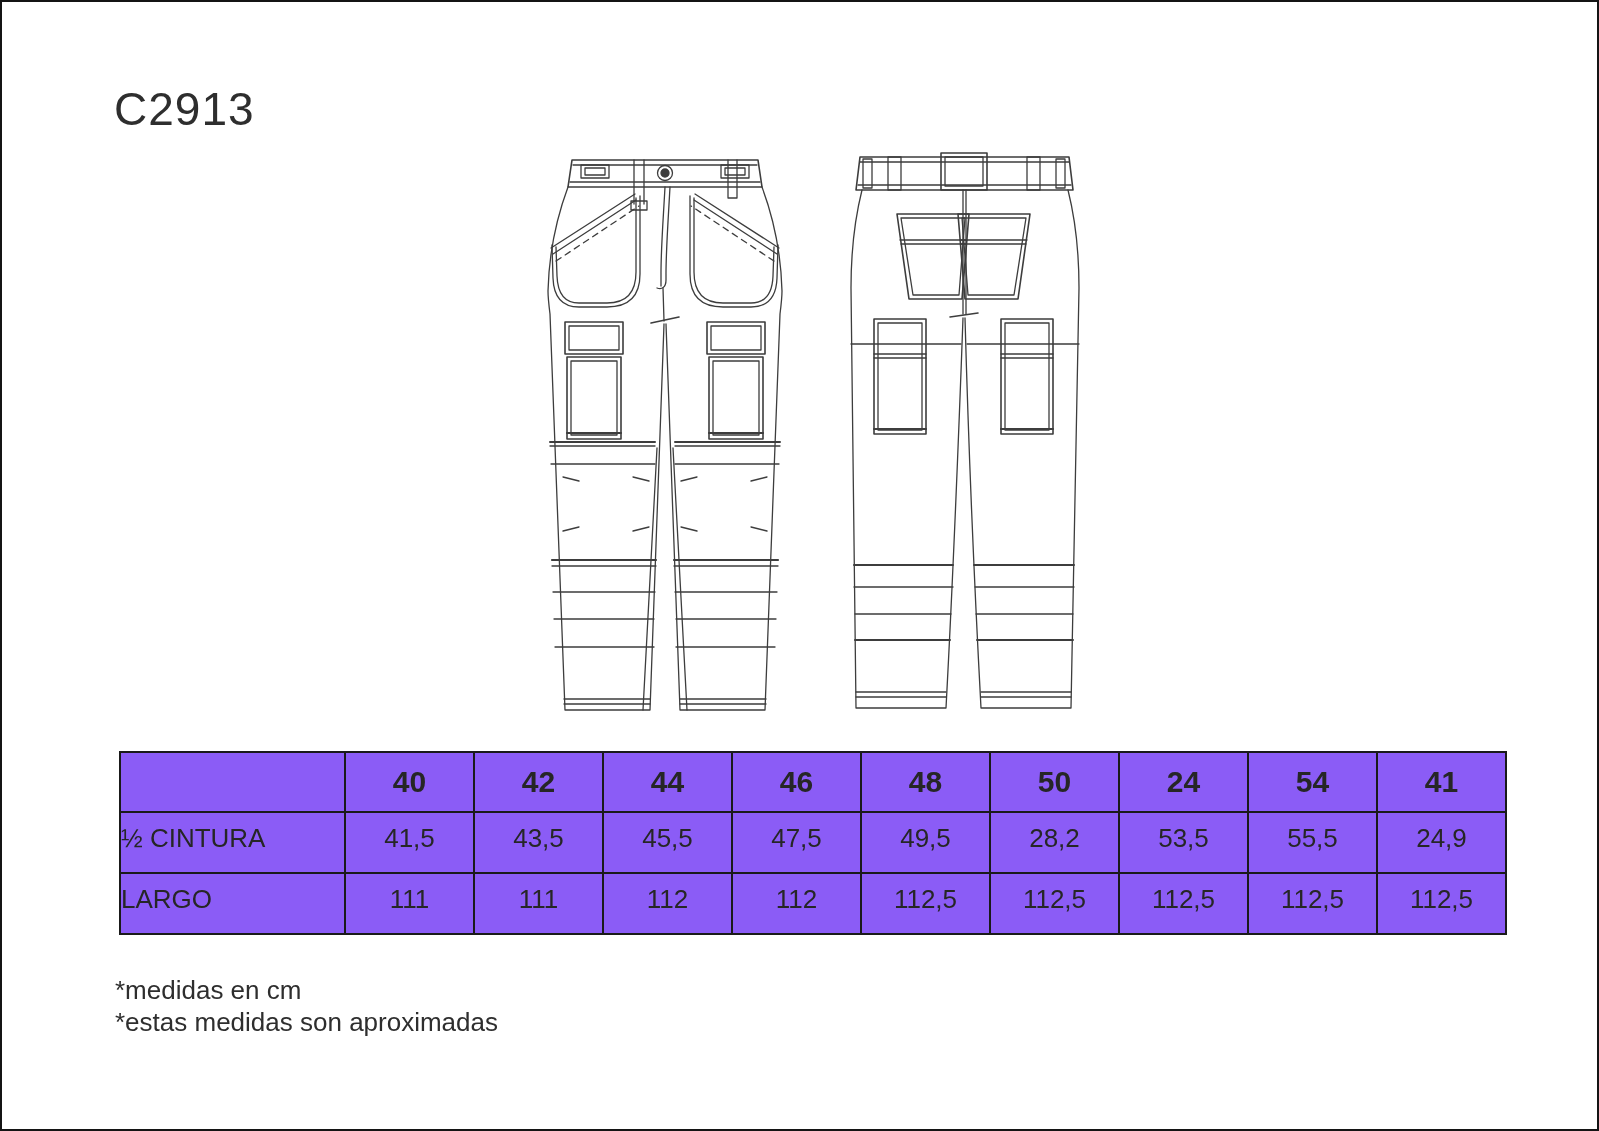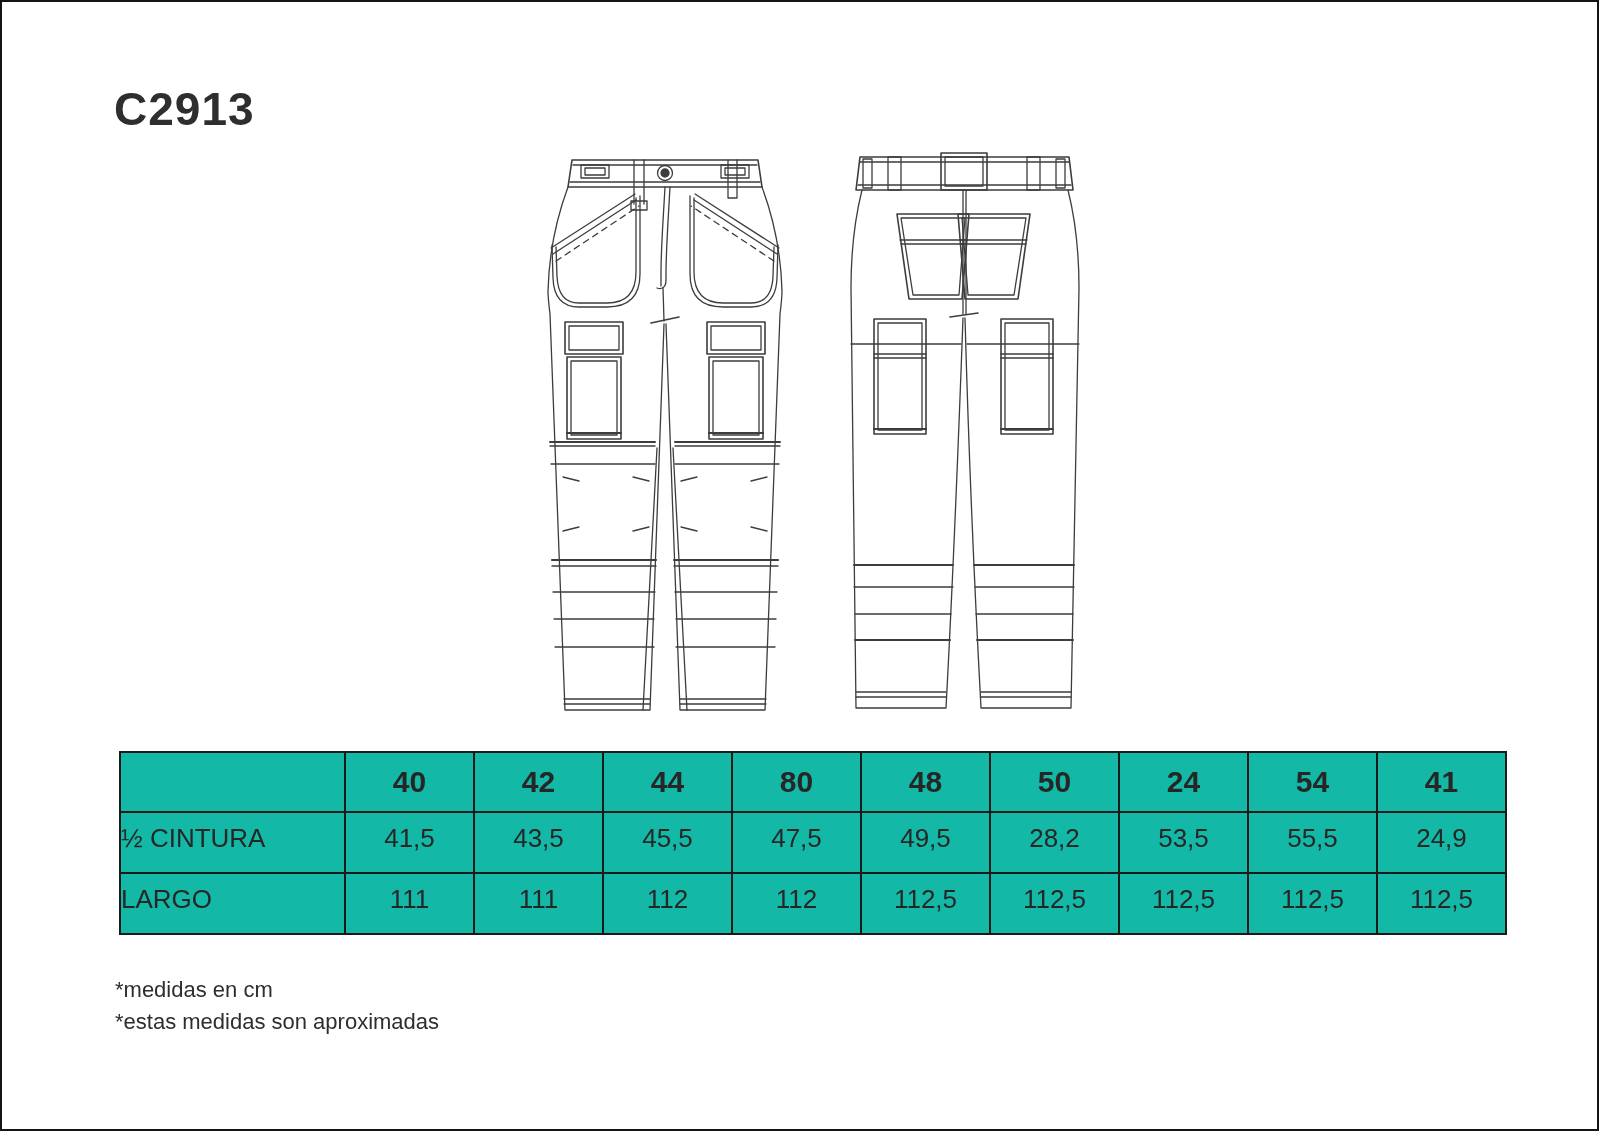--- a/index.html
+++ b/index.html
@@ -4,39 +4,39 @@
 <style>
   * { margin:0; padding:0; box-sizing:border-box; }
   html,body { background:#ffffff; }
   body { font-family:"Liberation Sans", sans-serif; color:#2b2b2b; }
   .page {
     position:relative; width:1599px; height:1131px;
     background:#ffffff; border:2px solid #141414; overflow:hidden;
   }
   .title {
     position:absolute; left:112px; top:80px;
-    font-size:46px; font-weight:700; letter-spacing:1px; color:#2e2e2e;text-align:right;
+    font-size:46px; font-weight:400; letter-spacing:1px; color:#2e2e2e;text-align:right;
   }
   .drawing { position:absolute; top:146px; }
   .drawing.front { left:543px; width:240px; height:566px; }
   .drawing.back  { left:848px; width:230px; height:566px; }
   .drawing svg { display:block; width:100%; height:100%; }
 
   table.sizes {
     position:absolute; left:117px; top:749px; width:1388px;
     border-collapse:collapse; table-layout:fixed;
   }
   table.sizes th, table.sizes td {
-    border:2px solid #1a1a1a; background:#14b8a6;
+    border:2px solid #1a1a1a; background:#8b5cf6;
     font-size:26px; color:#262626; text-align:center; vertical-align:top;margin-top:36px;
   }
   table.sizes thead th { height:60px; font-size:30px; font-weight:700; padding-top:12px; }
   table.sizes tbody td { height:61px; padding-top:10px;text-align:center; }
   table.sizes .rowlabel { text-align:left; padding-left:0; font-weight:400; }
-  .notes { position:absolute; left:113px; top:972px; font-size:22px; line-height:32px; color:#2e2e2e; }
+  .notes { position:absolute; left:113px; top:972px; font-size:26px; line-height:32px; color:#2e2e2e; }
 </style>
 </head>
 <body>
 
 <div class="page">
 
   <div class="title">C2913</div>
 
   <div class="drawing front">
     <svg viewBox="0 0 240 566" xmlns="http://www.w3.org/2000/svg">
@@ -186,21 +186,21 @@
       <col style="width:129px">
         <col style="width:129px">
         <col style="width:129px">
     </colgroup>
     <thead>
       <tr>
         <th class="rowlabel"></th>
         <th>40</th>
         <th>42</th>
         <th>44</th>
-        <th>80</th>
+        <th>46</th>
         <th>48</th>
         <th>50</th>
         <th>24</th>
         <th>54</th>
         <th>41</th>
       </tr>
     </thead>
     <tbody>
       <tr>
         <td class="rowlabel">½ CINTURA</td>

